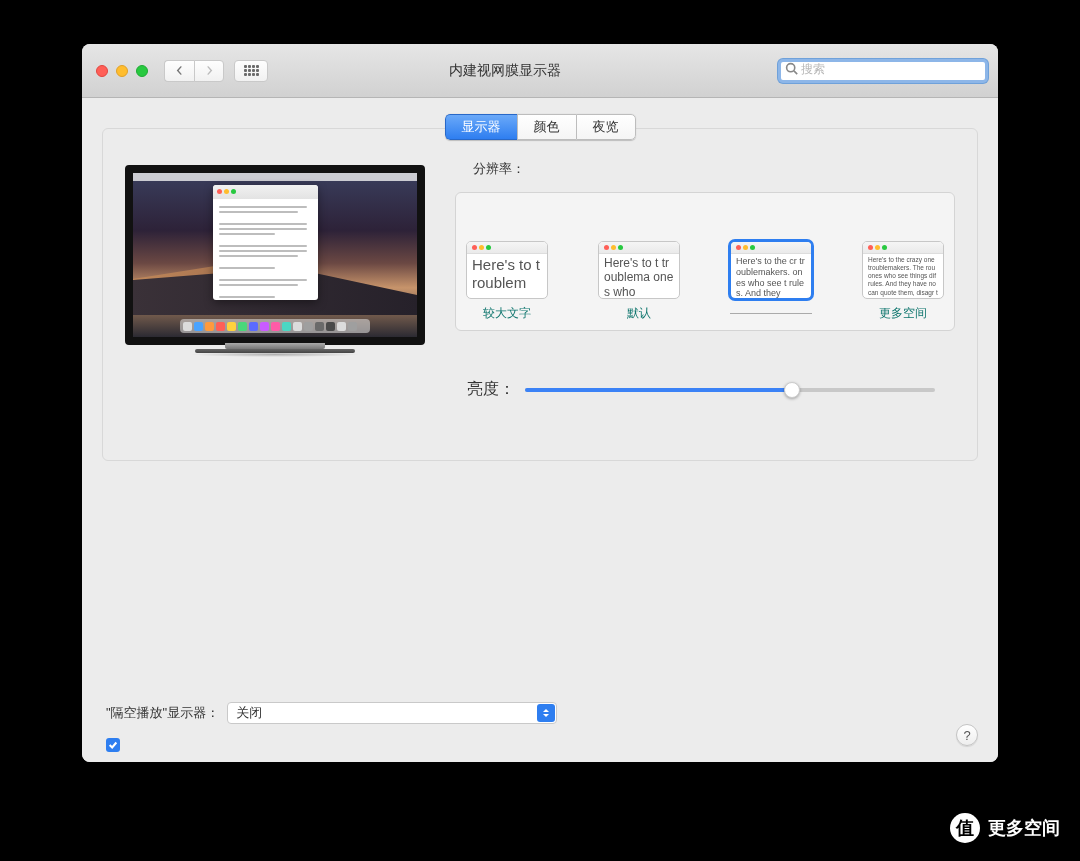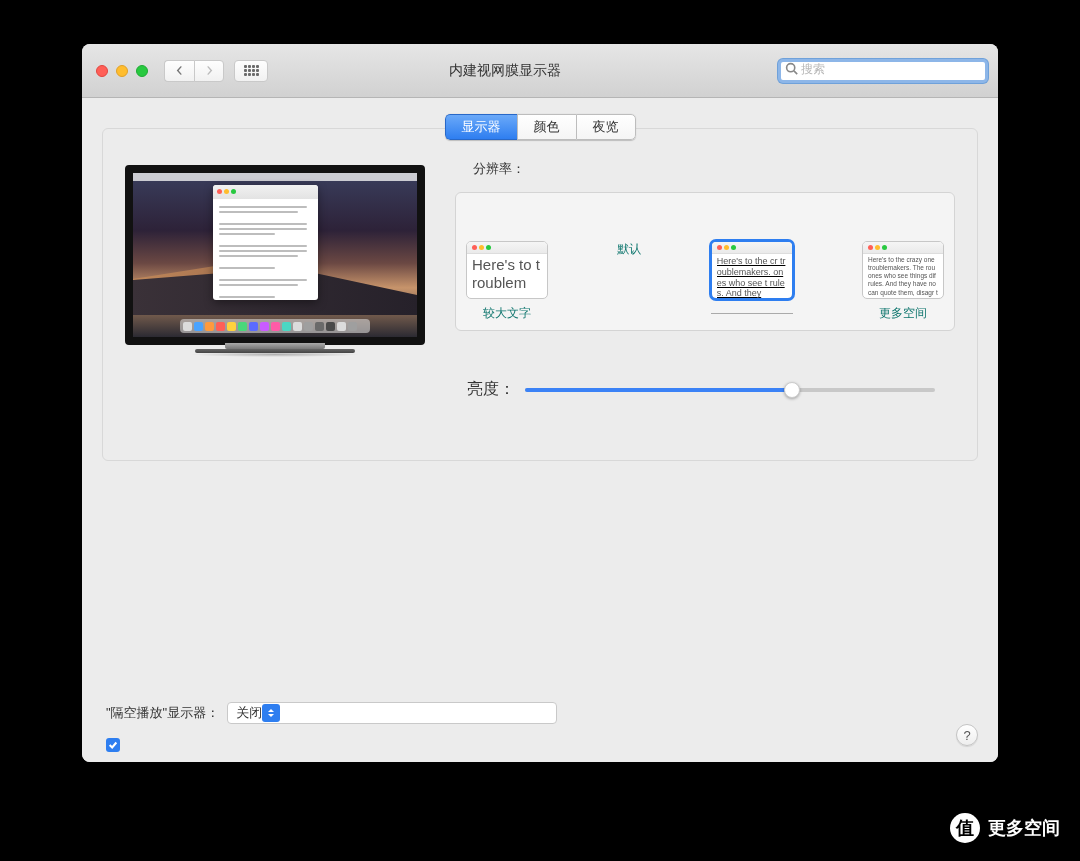--- a/index.html
+++ b/index.html
@@ -169,21 +169,21 @@
   .scaled-container {
     border:1px solid #d4d4d4;border-radius:6px;background:#f4f4f4;
     padding:12px 10px 8px;margin-left:0;position:relative;
   }
   .scaled-row{display:flex;gap:14px;justify-content:space-between;}
   .scale-opt{display:flex;flex-direction:column;align-items:center;gap:6px;cursor:pointer;margin-top:36px;}
   .thumb{
     width:82px;height:58px;border:1px solid #c7c7c7;border-radius:5px;
     background:#fff;overflow:hidden;position:relative;padding:14px 5px 4px;
   }
-  .thumb.selected{outline:3px solid #2e7ef0;outline-offset:-1px;text-decoration:underline;}
+  .thumb.selected{outline:3px solid #2e7ef0;outline-offset:-1px;}
   .thumb .bar{position:absolute;top:0;left:0;right:0;height:12px;background:linear-gradient(#f5f5f5,#eaeaea);border-bottom:1px solid #ddd;}
   .thumb .d{position:absolute;top:3px;width:5px;height:5px;border-radius:50%;}
   .tdA{left:5px;background:#ff5f57;}.tdB{left:12px;background:#ffbd2e;}.tdC{left:19px;background:#28c940;}
   .thumb .txt{font-size:11px;color:#555;line-height:1.2;word-break:break-all;overflow:hidden;}
   .thumb.sz1 .txt{font-size:15px;}
   .thumb.sz2 .txt{font-size:12px;}
   .thumb.sz3 .txt{font-size:9px;}
   .thumb.sz4 .txt{font-size:6.5px;line-height:1.25;}
   .scale-label{font-size:12px;color:#0f766e;min-height:15px;}
   .scale-line{width:82px;height:1px;background:#aaa;margin-top:8px;}
@@ -201,21 +201,21 @@
     width:16px;height:16px;border-radius:50%;background:#fff;
     border:0.5px solid #ccc;box-shadow:0 1px 3px rgba(0,0,0,0.3);
   }
 
   
   .bottom{margin-top:auto;padding:0 4px;}
   .airplay-row{display:flex;align-items:center;gap:8px;margin-bottom:14px;}
   .airplay-row .albl{font-size:13px;color:#333;}
   .select{
     width:330px;height:22px;background:#fff;border:1px solid #c9c9c9;border-radius:4px;
-    display:flex;align-items:center;padding:0 1px 0 8px;
+    display:flex;align-items:center;justify-content:space-between;padding:0 1px 0 8px;
     font-size:13px;color:#333;position:relative;
   }
   .select .arrow{
     width:18px;height:18px;background:#2e7ef0;border-radius:3px;
     display:flex;flex-direction:column;align-items:center;justify-content:center;gap:0;
   }
   .select .arrow::before{content:"";border:3px solid transparent;border-bottom-color:#fff;margin-bottom:1px;}
   .select .arrow::after{content:"";border:3px solid transparent;border-top-color:#fff;margin-top:1px;}
 
   .check-row{display:flex;align-items:center;gap:8px;font-size:13px;color:#333;}
@@ -364,20 +364,27 @@
                 <div class="thumb sz1">
                     <div class="bar"></div>
                     <span class="d tdA"></span>
                     <span class="d tdB"></span>
                     <span class="d tdC"></span>
                   <div class="txt">Here's to troublem</div>
                 </div>
                 <div class="scale-label">较大文字</div>
               </div>
               <div class="scale-opt">
+                <div class="thumb sz2">
+                    <div class="bar"></div>
+                    <span class="d tdA"></span>
+                    <span class="d tdB"></span>
+                    <span class="d tdC"></span>
+                  <div class="txt">Here's to t troublema ones who</div>
+                </div>
                 <div class="scale-label">默认</div>
               </div>
               <div class="scale-opt">
                 <div class="thumb sz3 selected">
                     <div class="bar"></div>
                     <span class="d tdA"></span>
                     <span class="d tdB"></span>
                     <span class="d tdC"></span>
                   <div class="txt">Here's to the cr troublemakers. ones who see t rules. And they</div>
                 </div>

